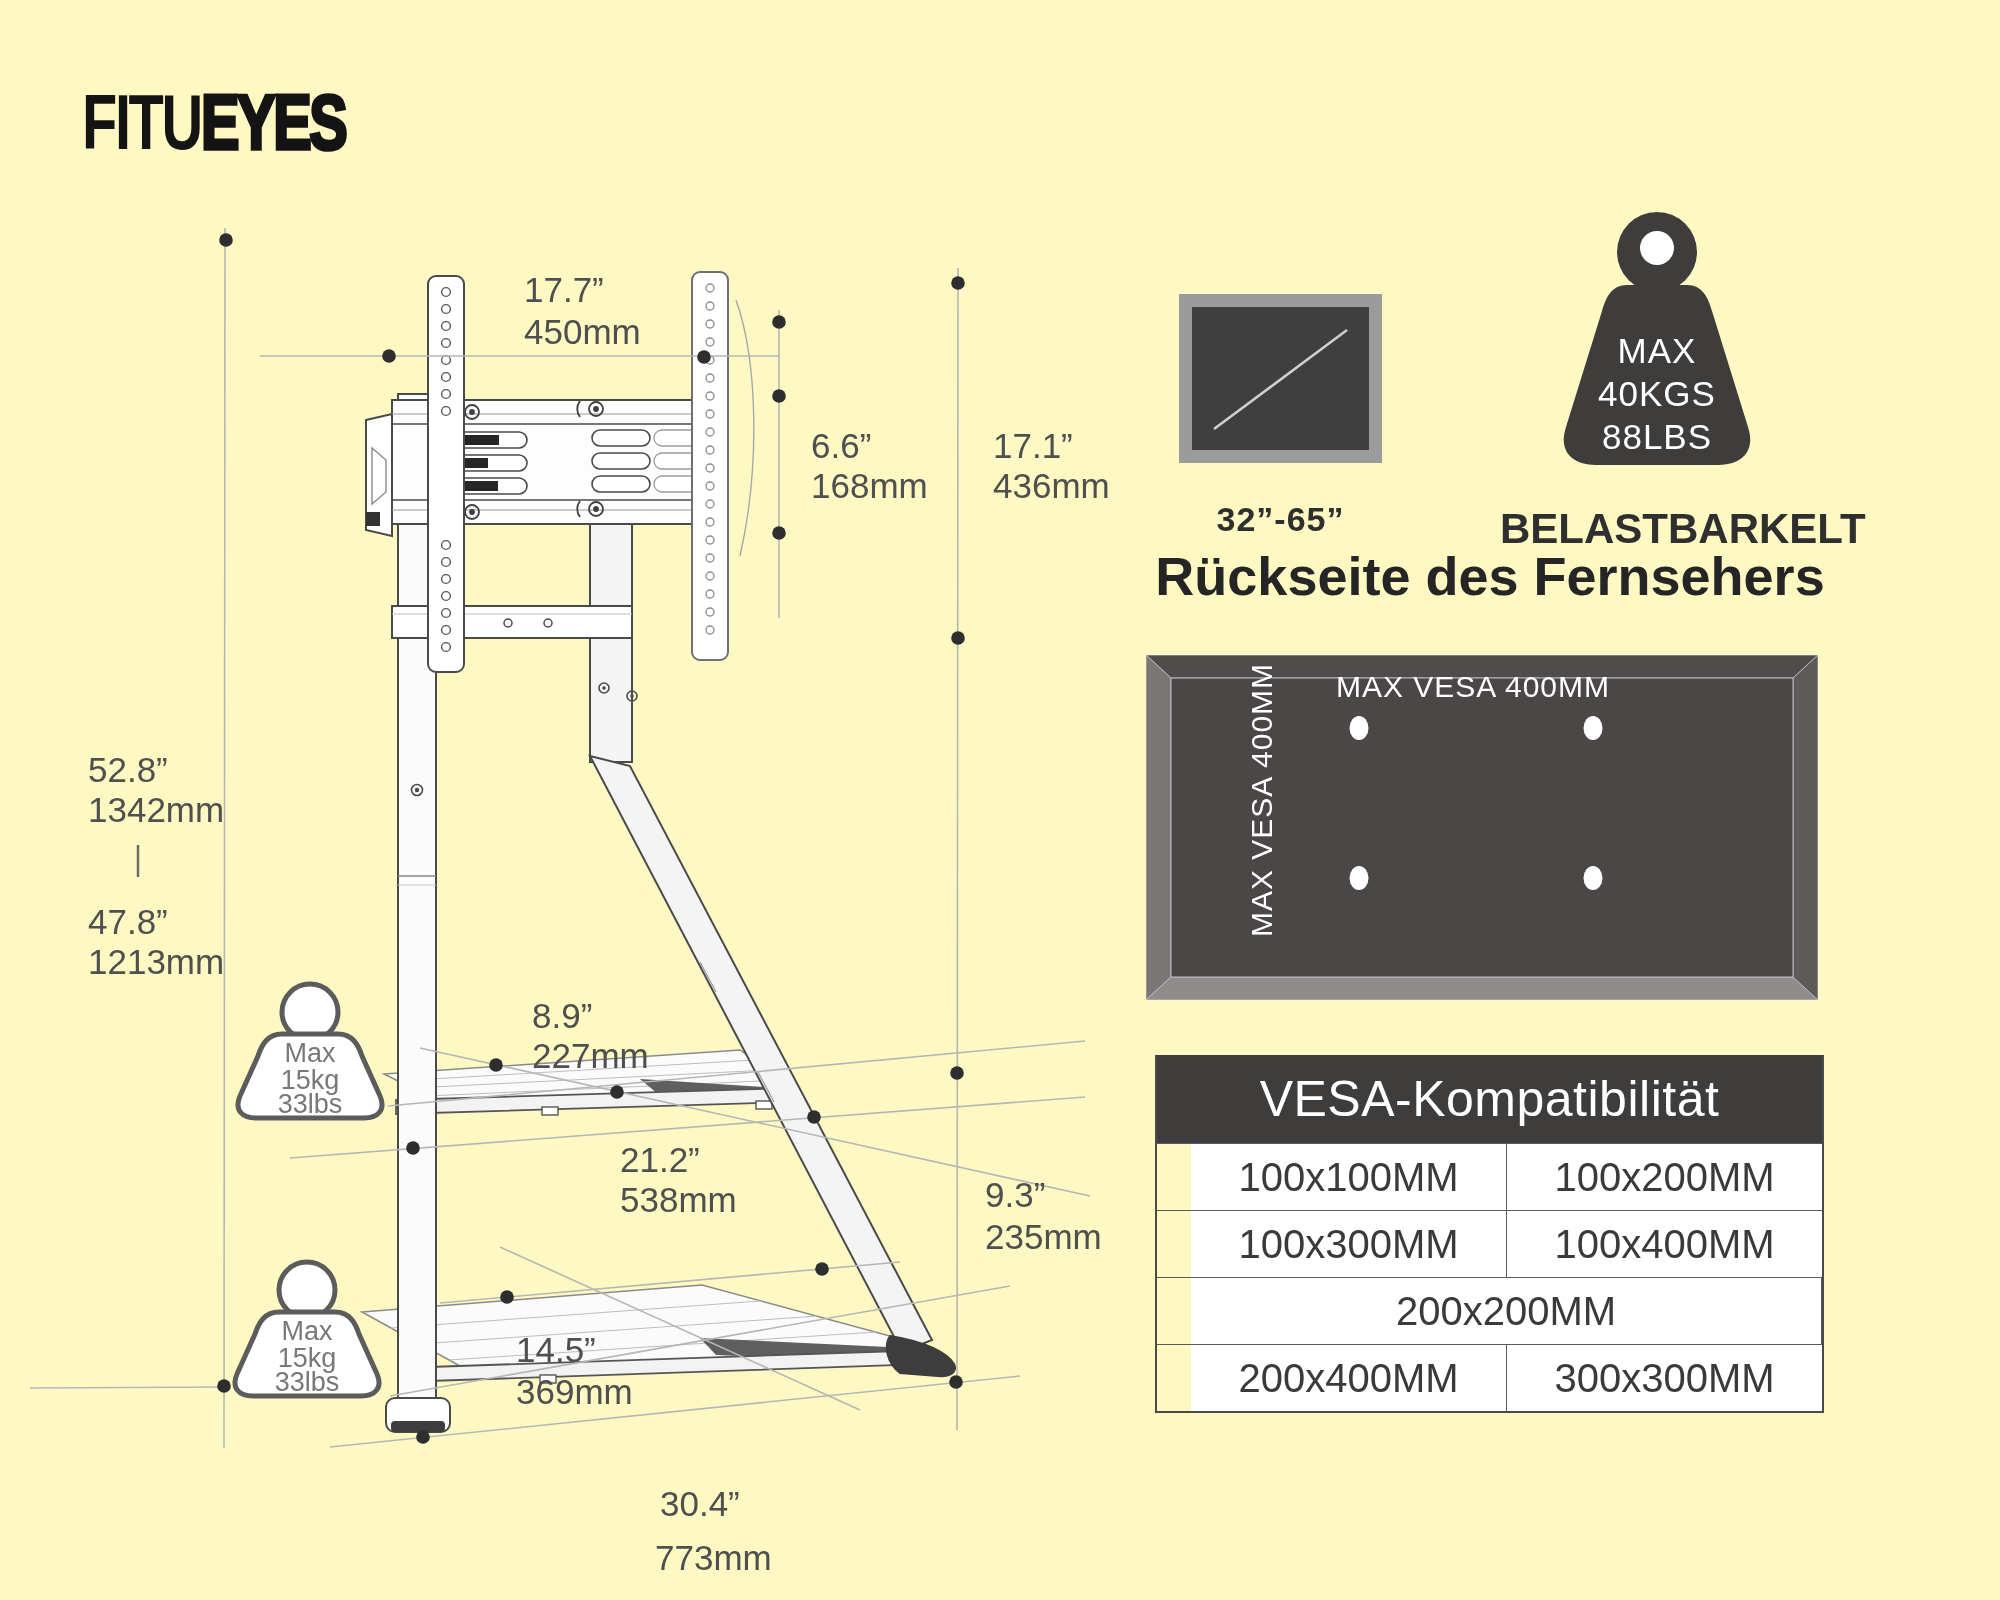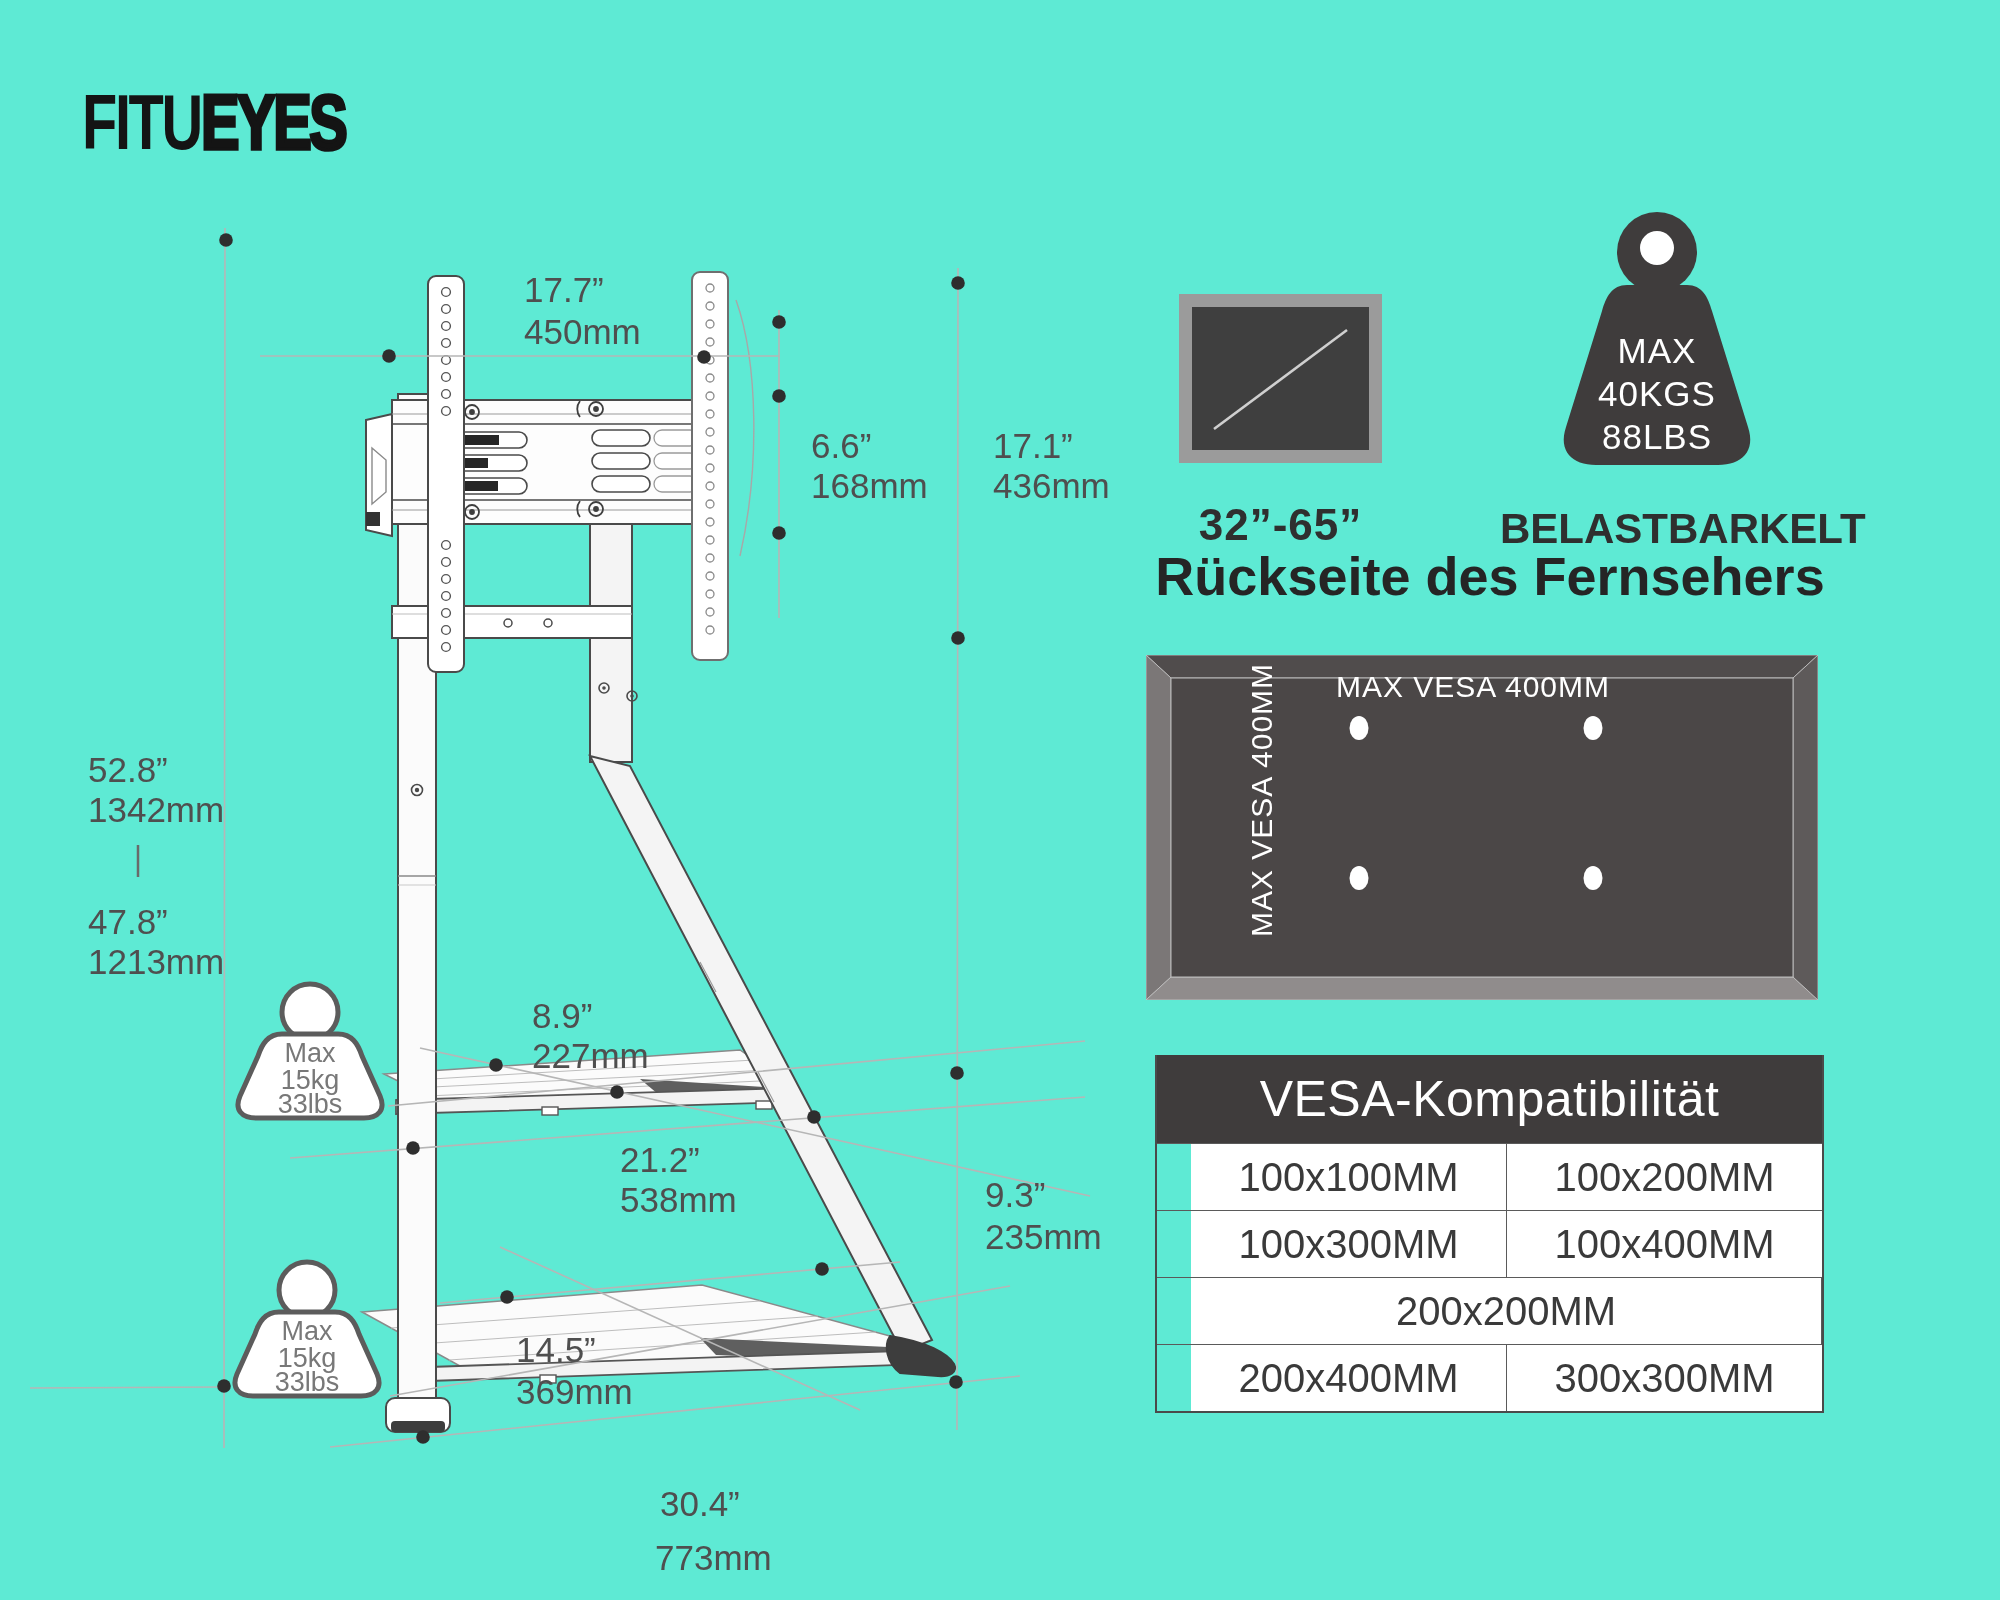--- a/index.html
+++ b/index.html
@@ -1,27 +1,27 @@
 <!DOCTYPE html>
 <html><head>
 <meta charset="utf-8">
 <style>
   html,body{margin:0;padding:0;background:#fff;}
-  #stage{position:relative;width:2000px;height:1600px;background:#5eead4;overflow:hidden;
+  #stage{position:relative;width:2000px;height:1600px;background:#fef9c3;overflow:hidden;
          font-family:"Liberation Sans", sans-serif;}
   .abs{position:absolute;}
   
   #logo{left:82px;top:78px;font-size:74px;color:#141414;letter-spacing:-3px;
         transform:scaleX(0.78) scaleY(1.05);transform-origin:left top;white-space:nowrap;}
   #logo .lt{font-weight:700;}
   #logo .bd{font-weight:700;-webkit-text-stroke:3.5px #141414;}
   
   #tv-icon{left:1179px;top:294px;width:203px;height:169px;background:#9b9b9b;}
   #tv-icon .screen{position:absolute;left:13px;top:13px;right:13px;bottom:13px;background:#3f3f3f;}
-  #screen-range{left:1179px;top:500px;width:203px;text-align:center;font-size:44px;font-weight:700;color:#2f2f2f;letter-spacing:1px;}
+  #screen-range{left:1179px;top:500px;width:203px;text-align:center;font-size:34px;font-weight:700;color:#2f2f2f;letter-spacing:1px;}
   #cap-caption{left:1500px;top:505px;width:320px;text-align:left;font-size:42px;font-weight:700;color:#2f2f2f;letter-spacing:0px;}
   #back-heading{left:1140px;top:545px;width:700px;text-align:center;font-size:54px;font-weight:700;color:#252525;}
   
   #vesa-table{left:1155px;top:1055px;width:665px;border:2px solid #4a4a4a;border-top:none;}
   #vesa-table .hd{height:88px;background:#3f3c3c;color:#fff;display:flex;align-items:center;justify-content:center;
                   font-size:50px;font-weight:400;letter-spacing:0.5px;}
   #vesa-table .row{display:flex;height:66px;border-top:1.6px solid #5a5a5a;padding-left:34px;}
   #vesa-table .cell{flex:1;display:flex;align-items:center;justify-content:center;
                     font-size:40px;color:#3a3a3a;background:#fff;}
   #vesa-table .cell.c0{border-right:1.6px solid #5a5a5a;}

